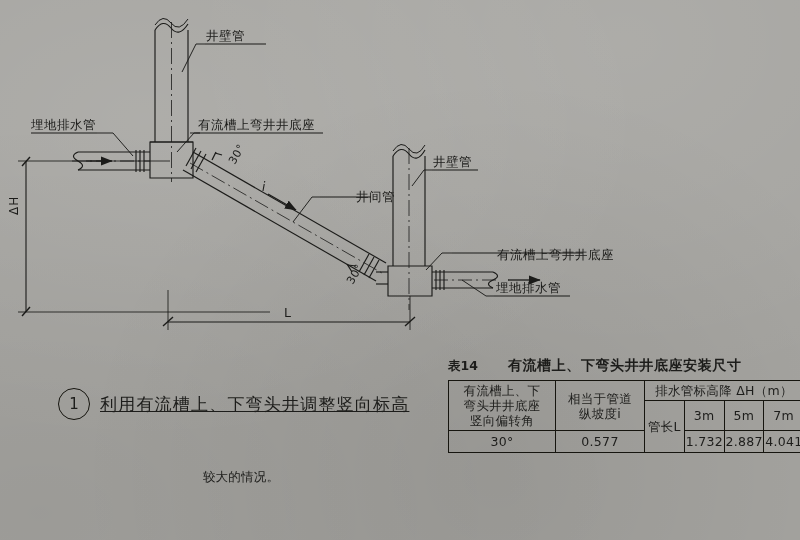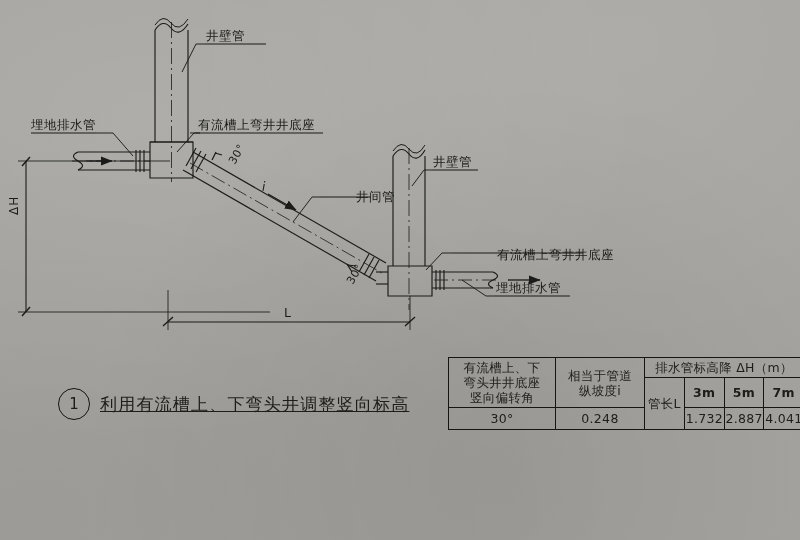--- a/index.html
+++ b/index.html
@@ -52,21 +52,21 @@
     border:1.3px solid #16150f;
     text-align:center;vertical-align:middle;
     font-size:12px;line-height:15px;letter-spacing:.3px;
     padding:2px 1px;
   }
   td.hdr{font-size:12.5px;}
   td.val{font-size:12.5px;padding:3px 1px;}
   .col-a{width:104px;}
   .col-b{width:86px;}
   .col-l{width:48px;}
-  .col-n{width:35px;font-weight:bold;}
+  .col-n{width:35px;}
 </style>
 </head>
 <body>
 
 <div id="paper-grain"></div>
 
 <svg id="drawing" viewBox="0 0 800 540">
   <defs>
     <marker id="arrowSm" markerWidth="9" markerHeight="7" refX="8.5" refY="3.5" orient="auto">
       <path d="M0,0 L9,3.5 L0,7 Z" fill="#1b1b19"></path>
@@ -234,23 +234,28 @@
 <div class="lbl" style="left:344px;top:280px;font-size:11px;transform:rotate(-60deg);transform-origin:left top;">30°</div>
 
 <div class="lbl" style="left:262px;top:180px;font-size:12px;font-style:italic;">i</div>
 
 <div id="title-row">
   <div id="circle-num" class="cjk">1</div>
   <div id="title-text" class="cjk">利用有流槽上、下弯头井调整竖向标高</div>
 </div>
 
 <div id="notes">
+  <div class="nl cjk">较大的情况。</div>
 </div>
 
 <div id="table-wrap">
+  <div id="tbl-caption">
+    <div id="tbl-num" class="cjk">表14</div>
+    <div id="tbl-title" class="cjk">有流槽上、下弯头井井底座安装尺寸</div>
+  </div>
 
   <table>
     <tbody>
         <tr>
       <td class="hdr cjk col-a" rowspan="2">
         <div>有流槽上、下</div>
         <div>弯头井井底座</div>
         <div>竖向偏转角</div>
       </td>
       <td class="hdr cjk col-b" rowspan="2">
@@ -260,20 +265,20 @@
       <td class="hdr cjk" colspan="4">排水管标高降 ΔH（m）</td>
     </tr>
     <tr>
       <td class="hdr cjk col-l" rowspan="2">管长L</td>
       <td class="hdr cjk col-n">3m</td>
       <td class="hdr cjk col-n">5m</td>
       <td class="hdr cjk col-n">7m</td>
     </tr>
     <tr>
       <td class="val">30°</td>
-      <td class="val">0.248</td>
+      <td class="val">0.577</td>
       <td class="val">1.732</td>
       <td class="val">2.887</td>
       <td class="val">4.041</td>
     </tr>
   </tbody>
     </table>
 </div>
 
 </body></html>

